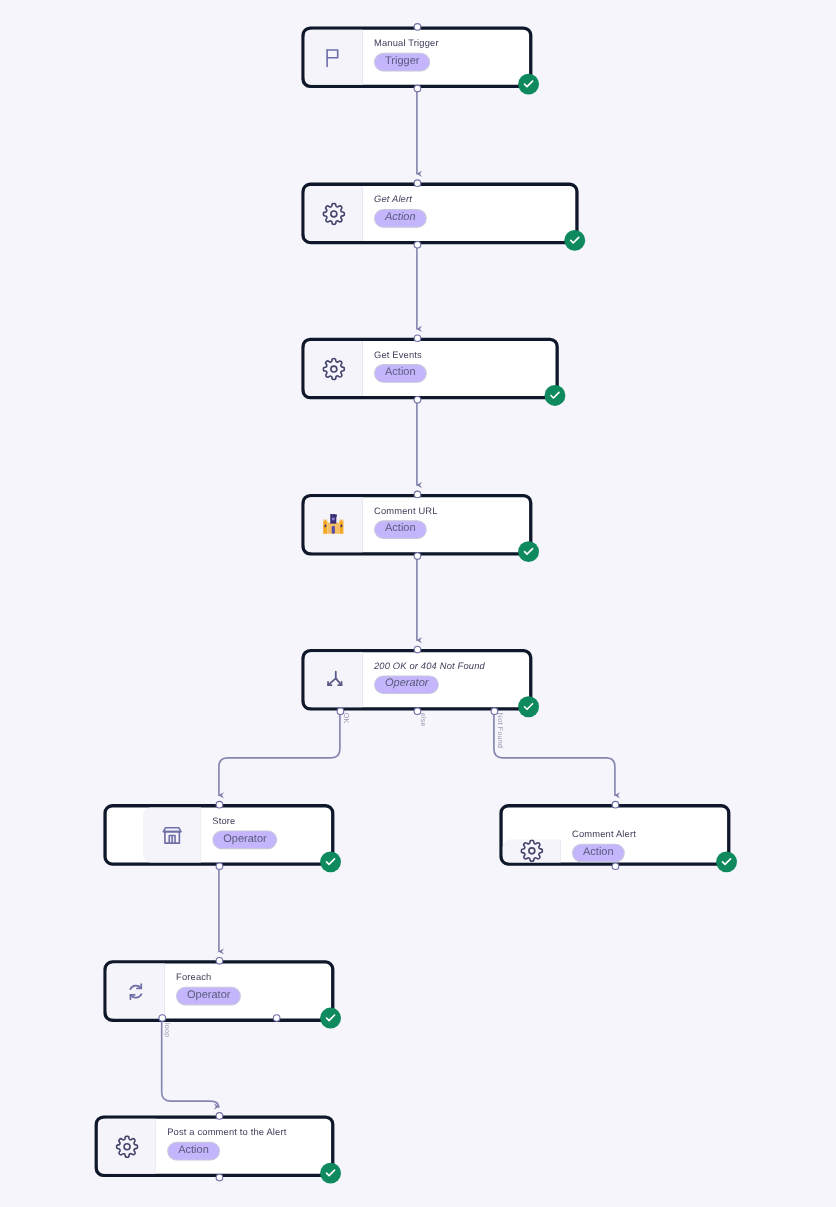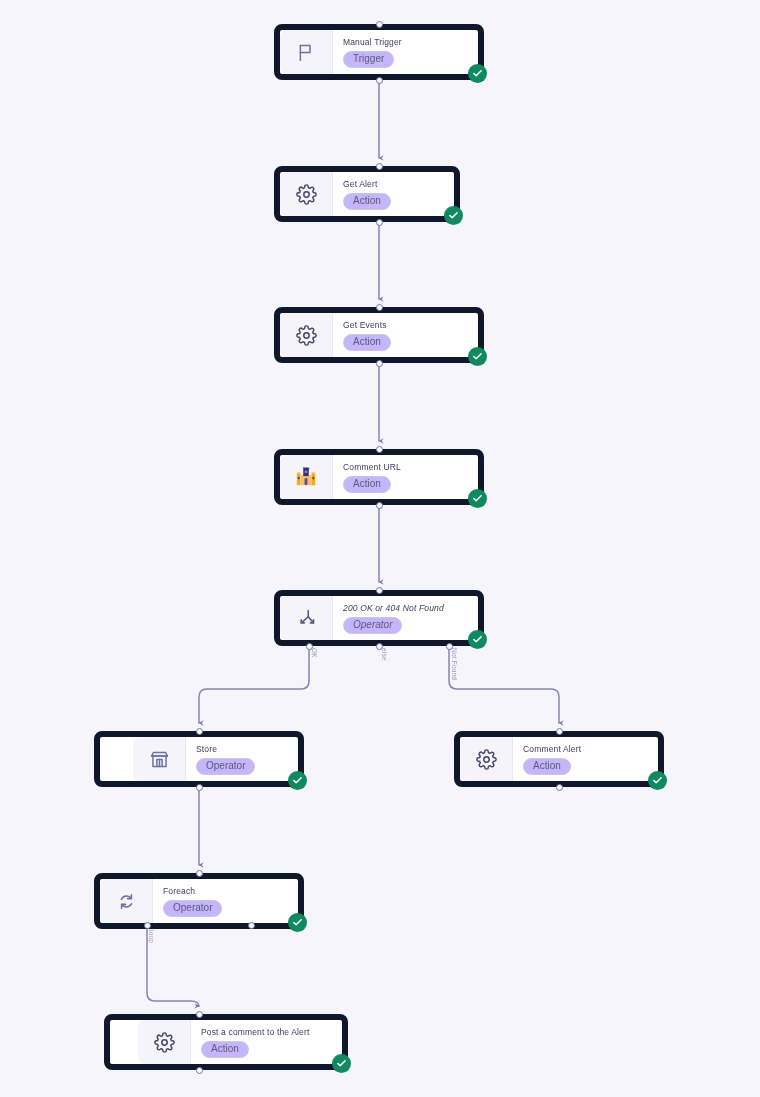--- a/index.html
+++ b/index.html
@@ -31,21 +31,21 @@
     height: 1097px;
     pointer-events: none;
   }
 
   
   .node {
     position: absolute;
     display: flex;
     align-items: stretch;
     background: #ffffff;
-    border: 6px solid #0f172a;
+    border: 3px solid #0f172a;
     border-radius: 8px;
     box-sizing: border-box;
     height: 56px;
     box-shadow: 0 0 0 0 rgba(0,0,0,0);
   }
 
   .node-icon-pane {
     width: 52px;
     flex: 0 0 52px;
     background: #f4f4fa;
@@ -187,21 +187,21 @@
     </div>
     <div class="status-badge">
       <svg width="11" height="11" viewBox="0 0 24 24" fill="none" stroke="#ffffff" stroke-width="3.2" stroke-linecap="round" stroke-linejoin="round">
         <path d="M20 6 L9 17 L4 12"></path>
       </svg>
     </div>
   </div>
   <div class="port" style="left:375.5px; top:20.5px;"></div>
   <div class="port" style="left:375.5px; top:76.5px;"></div>
 
-  <div class="node" style="left:274px; top:166px; width:186px;">
+  <div class="node" style="left:274px; top:166px; width:252px;font-style:italic;">
     <div class="node-icon-pane">
       <span>
         <svg class="icon-svg" width="21" height="21" viewBox="0 0 24 24" fill="none" stroke="#45456b" stroke-width="1.7" stroke-linecap="round" stroke-linejoin="round">
           <circle cx="12" cy="12" r="3.1"></circle>
           <path d="M19.4 15a1.65 1.65 0 0 0 .33 1.82l.06.06a2 2 0 1 1-2.83 2.83l-.06-.06a1.65 1.65 0 0 0-1.82-.33 1.65 1.65 0 0 0-1 1.51V21a2 2 0 1 1-4 0v-.09A1.65 1.65 0 0 0 9 19.4a1.65 1.65 0 0 0-1.82.33l-.06.06a2 2 0 1 1-2.83-2.83l.06-.06a1.65 1.65 0 0 0 .33-1.82 1.65 1.65 0 0 0-1.51-1H3a2 2 0 1 1 0-4h.09A1.65 1.65 0 0 0 4.6 9a1.65 1.65 0 0 0-.33-1.82l-.06-.06a2 2 0 1 1 2.83-2.83l.06.06A1.65 1.65 0 0 0 9 4.6a1.65 1.65 0 0 0 1-1.51V3a2 2 0 1 1 4 0v.09a1.65 1.65 0 0 0 1 1.51 1.65 1.65 0 0 0 1.82-.33l.06-.06a2 2 0 1 1 2.83 2.83l-.06.06A1.65 1.65 0 0 0 19.4 9v0a1.65 1.65 0 0 0 1.51 1H21a2 2 0 1 1 0 4h-.09a1.65 1.65 0 0 0-1.51 1z"></path>
         </svg>
       </span>
     </div>
     <div class="node-body">
       <div class="node-title">Get Alert</div>
@@ -209,21 +209,21 @@
     </div>
     <div class="status-badge">
       <svg width="11" height="11" viewBox="0 0 24 24" fill="none" stroke="#ffffff" stroke-width="3.2" stroke-linecap="round" stroke-linejoin="round">
         <path d="M20 6 L9 17 L4 12"></path>
       </svg>
     </div>
   </div>
   <div class="port" style="left:375.5px; top:162.5px;"></div>
   <div class="port" style="left:375.5px; top:218.5px;"></div>
 
-  <div class="node" style="left:274px; top:307px; width:210px;">
+  <div class="node" style="left:274px; top:307px; width:234px;">
     <div class="node-icon-pane">
       <span>
         <svg class="icon-svg" width="21" height="21" viewBox="0 0 24 24" fill="none" stroke="#45456b" stroke-width="1.7" stroke-linecap="round" stroke-linejoin="round">
           <circle cx="12" cy="12" r="3.1"></circle>
           <path d="M19.4 15a1.65 1.65 0 0 0 .33 1.82l.06.06a2 2 0 1 1-2.83 2.83l-.06-.06a1.65 1.65 0 0 0-1.82-.33 1.65 1.65 0 0 0-1 1.51V21a2 2 0 1 1-4 0v-.09A1.65 1.65 0 0 0 9 19.4a1.65 1.65 0 0 0-1.82.33l-.06.06a2 2 0 1 1-2.83-2.83l.06-.06a1.65 1.65 0 0 0 .33-1.82 1.65 1.65 0 0 0-1.51-1H3a2 2 0 1 1 0-4h.09A1.65 1.65 0 0 0 4.6 9a1.65 1.65 0 0 0-.33-1.82l-.06-.06a2 2 0 1 1 2.83-2.83l.06.06A1.65 1.65 0 0 0 9 4.6a1.65 1.65 0 0 0 1-1.51V3a2 2 0 1 1 4 0v.09a1.65 1.65 0 0 0 1 1.51 1.65 1.65 0 0 0 1.82-.33l.06-.06a2 2 0 1 1 2.83 2.83l-.06.06A1.65 1.65 0 0 0 19.4 9v0a1.65 1.65 0 0 0 1.51 1H21a2 2 0 1 1 0 4h-.09a1.65 1.65 0 0 0-1.51 1z"></path>
         </svg>
       </span>
     </div>
     <div class="node-body">
       <div class="node-title">Get Events</div>
@@ -316,21 +316,21 @@
     </div>
     <div class="status-badge">
       <svg width="11" height="11" viewBox="0 0 24 24" fill="none" stroke="#ffffff" stroke-width="3.2" stroke-linecap="round" stroke-linejoin="round">
         <path d="M20 6 L9 17 L4 12"></path>
       </svg>
     </div>
   </div>
   <div class="port" style="left:195.5px; top:727.5px;"></div>
   <div class="port" style="left:195.5px; top:783.5px;"></div>
 
-  <div class="node" style="left:454px; top:731px; width:210px;">
+  <div class="node" style="left:454px; top:731px; width:210px;align-items:flex-end;">
     <div class="node-icon-pane">
       <span>
         <svg class="icon-svg" width="21" height="21" viewBox="0 0 24 24" fill="none" stroke="#45456b" stroke-width="1.7" stroke-linecap="round" stroke-linejoin="round">
           <circle cx="12" cy="12" r="3.1"></circle>
           <path d="M19.4 15a1.65 1.65 0 0 0 .33 1.82l.06.06a2 2 0 1 1-2.83 2.83l-.06-.06a1.65 1.65 0 0 0-1.82-.33 1.65 1.65 0 0 0-1 1.51V21a2 2 0 1 1-4 0v-.09A1.65 1.65 0 0 0 9 19.4a1.65 1.65 0 0 0-1.82.33l-.06.06a2 2 0 1 1-2.83-2.83l.06-.06a1.65 1.65 0 0 0 .33-1.82 1.65 1.65 0 0 0-1.51-1H3a2 2 0 1 1 0-4h.09A1.65 1.65 0 0 0 4.6 9a1.65 1.65 0 0 0-.33-1.82l-.06-.06a2 2 0 1 1 2.83-2.83l.06.06A1.65 1.65 0 0 0 9 4.6a1.65 1.65 0 0 0 1-1.51V3a2 2 0 1 1 4 0v.09a1.65 1.65 0 0 0 1 1.51 1.65 1.65 0 0 0 1.82-.33l.06-.06a2 2 0 1 1 2.83 2.83l-.06.06A1.65 1.65 0 0 0 19.4 9v0a1.65 1.65 0 0 0 1.51 1H21a2 2 0 1 1 0 4h-.09a1.65 1.65 0 0 0-1.51 1z"></path>
         </svg>
       </span>
     </div>
     <div class="node-body">
       <div class="node-title">Comment Alert</div>
@@ -363,21 +363,21 @@
     <div class="status-badge">
       <svg width="11" height="11" viewBox="0 0 24 24" fill="none" stroke="#ffffff" stroke-width="3.2" stroke-linecap="round" stroke-linejoin="round">
         <path d="M20 6 L9 17 L4 12"></path>
       </svg>
     </div>
   </div>
   <div class="port" style="left:195.5px; top:869.5px;"></div>
   <div class="port" style="left:143.5px; top:921.5px;"></div>
   <div class="port" style="left:247.5px; top:921.5px;"></div>
 
-  <div class="node" style="left:104px; top:1014px; width:244px;padding-left:28px;">
+  <div class="node" style="left:86px; top:1014px; width:218px;">
     <div class="node-icon-pane">
       <span>
         <svg class="icon-svg" width="21" height="21" viewBox="0 0 24 24" fill="none" stroke="#45456b" stroke-width="1.7" stroke-linecap="round" stroke-linejoin="round">
           <circle cx="12" cy="12" r="3.1"></circle>
           <path d="M19.4 15a1.65 1.65 0 0 0 .33 1.82l.06.06a2 2 0 1 1-2.83 2.83l-.06-.06a1.65 1.65 0 0 0-1.82-.33 1.65 1.65 0 0 0-1 1.51V21a2 2 0 1 1-4 0v-.09A1.65 1.65 0 0 0 9 19.4a1.65 1.65 0 0 0-1.82.33l-.06.06a2 2 0 1 1-2.83-2.83l.06-.06a1.65 1.65 0 0 0 .33-1.82 1.65 1.65 0 0 0-1.51-1H3a2 2 0 1 1 0-4h.09A1.65 1.65 0 0 0 4.6 9a1.65 1.65 0 0 0-.33-1.82l-.06-.06a2 2 0 1 1 2.83-2.83l.06.06A1.65 1.65 0 0 0 9 4.6a1.65 1.65 0 0 0 1-1.51V3a2 2 0 1 1 4 0v.09a1.65 1.65 0 0 0 1 1.51 1.65 1.65 0 0 0 1.82-.33l.06-.06a2 2 0 1 1 2.83 2.83l-.06.06A1.65 1.65 0 0 0 19.4 9v0a1.65 1.65 0 0 0 1.51 1H21a2 2 0 1 1 0 4h-.09a1.65 1.65 0 0 0-1.51 1z"></path>
         </svg>
       </span>
     </div>
     <div class="node-body">
       <div class="node-title">Post a comment to the Alert</div>

